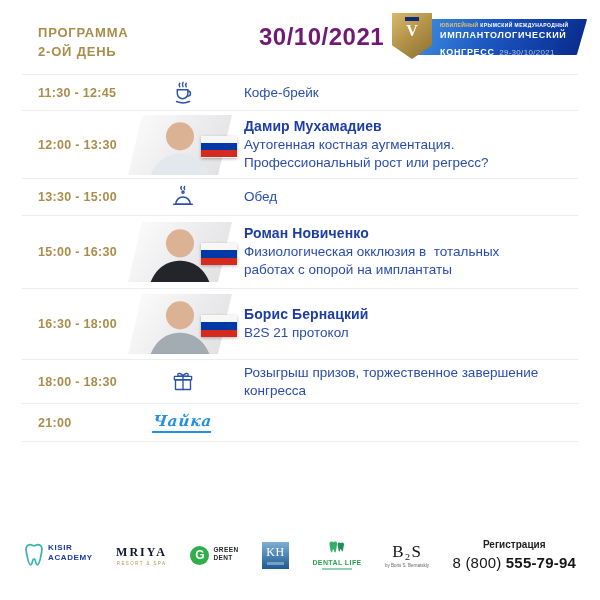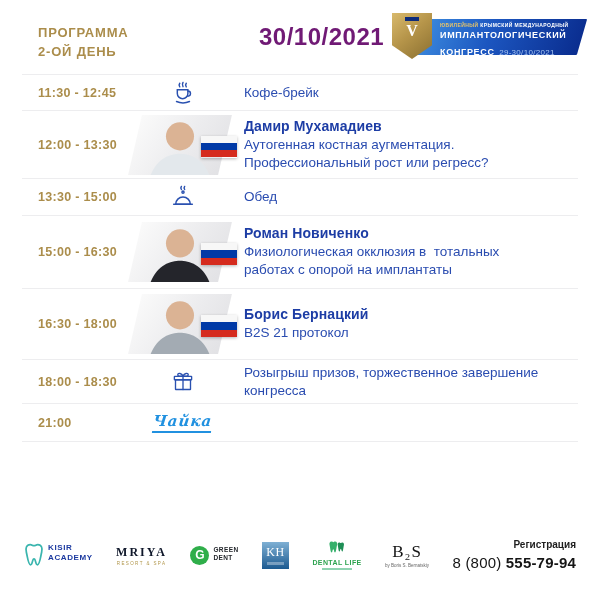--- a/index.html
+++ b/index.html
@@ -102,21 +102,21 @@
     text-align:center; padding-top:3px;
   }
   .kh-letters { color:#ffffff; font-family:"Liberation Serif", serif; font-size:12px; letter-spacing:0.5px; }
   .kh-sub { width:17px; height:3px; background:rgba(255,255,255,0.35); margin:2px auto 0; }
   .dl { text-align:center; }
   .dl-name { color:#2da34f; font-weight:700; font-size:7px; letter-spacing:0.4px; margin-top:1px; }
   .dl-sub { width:30px; height:2px; background:#8fd4b0; margin:2px auto 0; }
   .b2s { text-align:center; }
   .b2s-name { color:#141414; font-family:"Liberation Serif", serif; font-size:17px; letter-spacing:1px;text-align:center; }
   .b2s-sub { color:#666666; font-size:4.5px; margin-top:1px; }
-  .reg { text-align:right; }
+  .reg { text-align:center; }
   .reg-label { color:#1e1e1e; font-weight:700; font-size:10px; margin-bottom:4px; }
   .reg-phone { color:#151515; font-size:15px; line-height:1.2; letter-spacing:0.2px; }
   .reg-phone .bold { font-weight:700; }
 </style>
 </head>
 <body>
 
 <div class="page">
 
   <div class="program-title">

